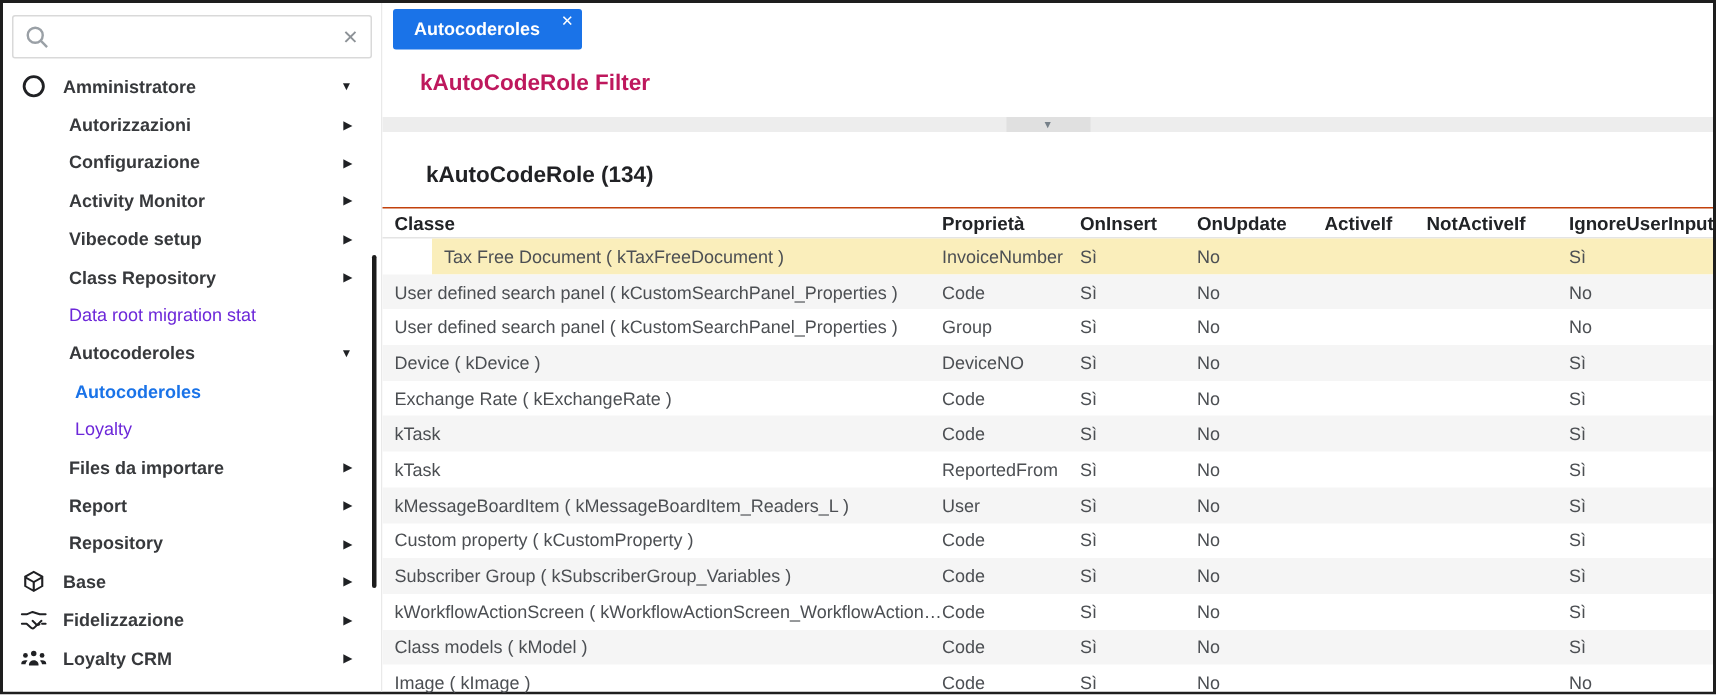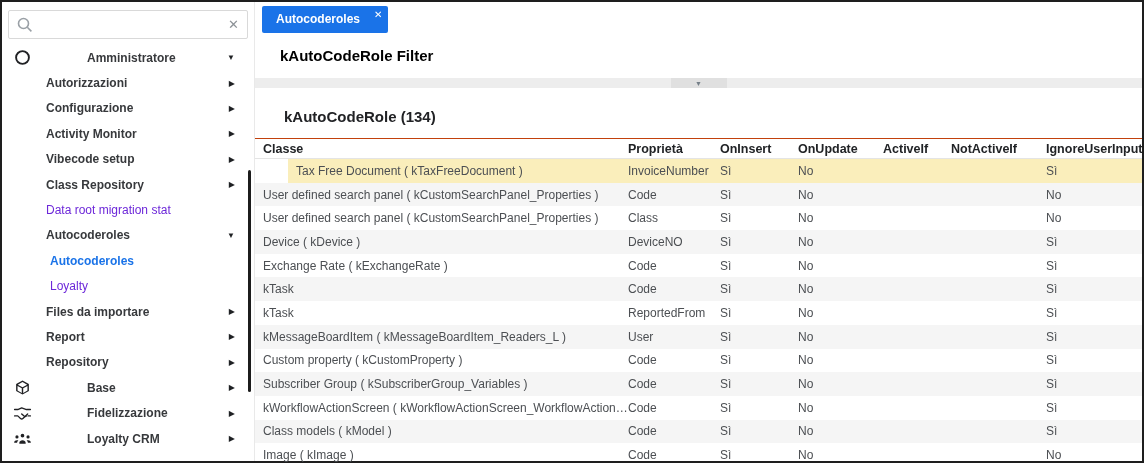--- a/index.html
+++ b/index.html
@@ -14,38 +14,38 @@
   .searchbox input { flex:1; border:none; outline:none; font-size:12px; min-width:0; color:#333;
     font-family:"Liberation Sans",sans-serif; }
   .searchbox .mag { width:16px; height:16px; margin-right:8px; flex:0 0 16px; }
   .clear-x { color:#8d9297; font-size:13px; font-weight:bold; cursor:pointer; line-height:1; }
 
   .nav { margin-top:4px; }
   .nav-item { height:25.4px; display:flex; align-items:center; font-size:12px; font-weight:bold;
     color:#37393c; cursor:pointer; }
   .nav-item .ico { width:20px; height:18px; margin-right:10px; flex:0 0 20px; display:flex;
     align-items:center; justify-content:center; }
-  .lvl0 { padding-left:10px;gap:45px; }
+  .lvl0 { padding-left:10px; }
   .lvl1 { padding-left:44px; }
   .lvl2 { padding-left:48px; }
   .nav-item .arrow { margin-left:auto; margin-right:19px; font-size:8px; color:#1f2124; }
   .nav-item.muted { font-weight:normal; color:#6d28d9; }
   .nav-item.active { color:#1a73e8; }
 
   .scroll-thumb { position:absolute; top:168px; right:3px; width:3px; height:222px;
     background:#1c1c1c; border-radius:2px; }
 
   
   .main { flex:1; position:relative; background:#fff; min-width:0; }
   .tabrow { padding:4px 0 0 7px; height:32px; }
   .tab { display:inline-flex; align-items:flex-start; background:#1a73e8; color:#fff;
     border-radius:2px; padding:6px 6px 7px 14px; font-size:12px; font-weight:bold; cursor:pointer; }
   .tab .tab-close { margin-left:14px; margin-top:-3px; font-size:10px; font-weight:bold; cursor:pointer; }
 
-  .h-filter { font-size:15px; font-weight:bold; color:#000000; margin:13px 0 0 25px; }
+  .h-filter { font-size:15px; font-weight:bold; color:#be185d; margin:13px 0 0 25px; }
   .collapse-bar { margin-top:14px; height:10px; background:#ededed; position:relative; }
   .collapse-btn { position:absolute; left:50%; transform:translateX(-50%); top:0; width:56px; height:10px;
     background:#e0e0e0; border:none; cursor:pointer; display:flex; align-items:center; justify-content:center;
     padding:0; }
   .collapse-btn .car { font-size:7px; color:#768089; line-height:1; }
   .h-list { font-size:15px; font-weight:bold; color:#212225; margin:20px 0 13px 29px; }
 
   .grid { width:100%; }
   .trow, .thead { display:grid; grid-template-columns:minmax(0,1fr) 92px 78px 85px 68px 95px 96px;
     align-items:center; }
@@ -211,21 +211,21 @@
         <div class="td">User defined search panel ( kCustomSearchPanel_Properties )</div>
         <div class="td">Code</div>
         <div class="td">Sì</div>
         <div class="td">No</div>
         <div class="td"></div>
         <div class="td"></div>
         <div class="td">No</div>
       </div>
       <div class="trow">
         <div class="td">User defined search panel ( kCustomSearchPanel_Properties )</div>
-        <div class="td">Class</div>
+        <div class="td">Group</div>
         <div class="td">Sì</div>
         <div class="td">No</div>
         <div class="td"></div>
         <div class="td"></div>
         <div class="td">No</div>
       </div>
       <div class="trow alt">
         <div class="td">Device ( kDevice )</div>
         <div class="td">DeviceNO</div>
         <div class="td">Sì</div>

